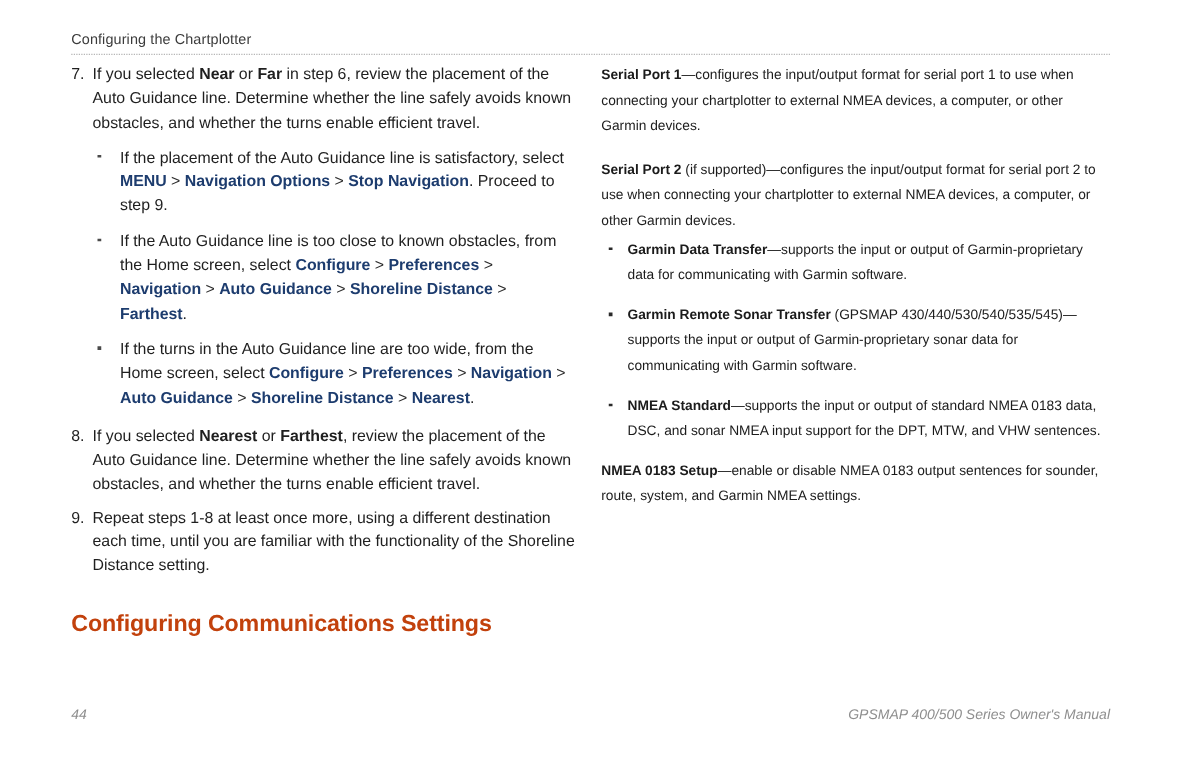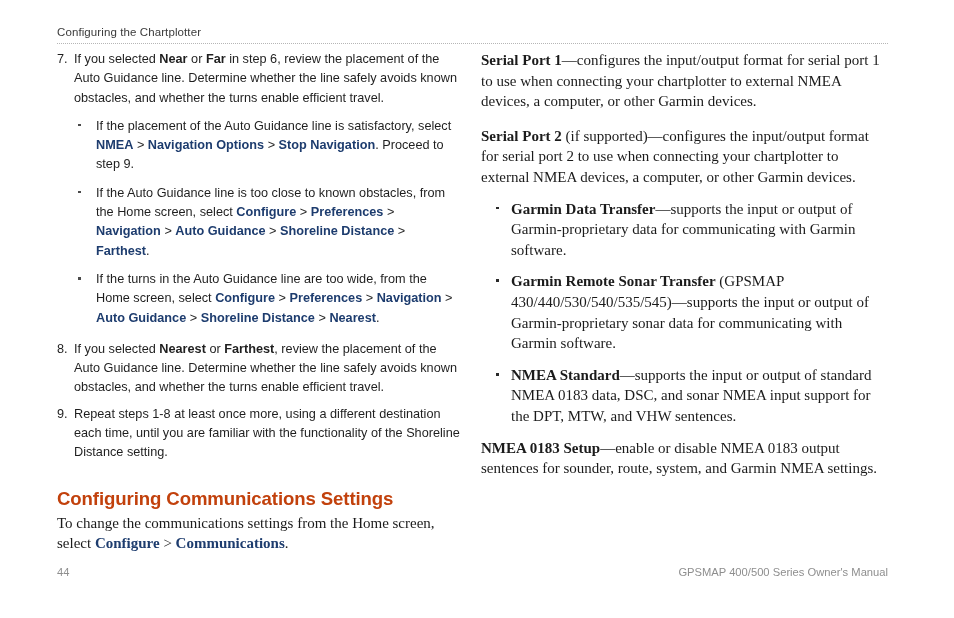--- a/index.html
+++ b/index.html
@@ -105,29 +105,29 @@
     font-size: 18.6px;
     line-height: 22px;
     color: #c2410c;
     letter-spacing: -0.1px;
     margin-top: 25px;
     margin-bottom: 3px;
   }
 
   
   .serif {
-    font-family: Liberation Serif, serif;
-    font-size: 15px;
+    font-family: Liberation Sans, sans-serif;
+    font-size: 11px;
     line-height: 20.6px;
     color: #1b1b1b;
   }
   .serif-para { margin-bottom: 14px; }
   .serif-para:last-child { margin-bottom: 0; }
 
-  .serif-bullets { margin: 11px; }
+  .serif-bullets { margin: 2px; }
   .serif-bullet {
     position: relative;
     padding-left: 19px;
     margin-bottom: 11px;
   }
   .serif-bullet .dot {
     position: absolute;
     left: 4px;
     top: 8px;
     width: 2.8px;
@@ -149,20 +149,21 @@
     left: 57px;
     top: 566px;
     width: 831px;
     height: 16px;
   }
   .footer-page,
   .footer-manual {
     position: absolute;
     top: 0;
     font-family: "Liberation Sans", sans-serif;
+    font-style: italic;
     font-size: 11.2px;
     color: #8e8e8e;
     white-space: nowrap;
   }
   .footer-page { left: 0; }
   .footer-manual { right: 0; text-align: center; }
 </style>
 </head>
 <body>
 
@@ -174,38 +175,37 @@
   </div>
 
   <div class="columns">
 
     <div class="col col-left">
       <div class="steps" id="steps-host">
           <div class="step">
             <span class="step-num">7.</span>
             <span class="step-body"><span>If you selected </span><span class="b">Near</span><span> or </span><span class="b">Far</span><span> in step 6, review the placement of the Auto Guidance line. Determine whether the line safely avoids known obstacles, and whether the turns enable efficient travel.</span></span>
             <div class="subbullets">
-              <div class="subbullet"><span class="dot"></span><span><span>If the placement of the Auto Guidance line is satisfactory, select </span><span class="nav">NMEA</span><span class="sep"> &gt; </span><span class="nav">Navigation Options</span><span class="sep"> &gt; </span><span class="nav">Stop Navigation</span><span>. Proceed to step 9.</span></span></div>
+              <div class="subbullet"><span class="dot"></span><span><span>If the placement of the Auto Guidance line is satisfactory, select </span><span class="nav">MENU</span><span class="sep"> &gt; </span><span class="nav">Navigation Options</span><span class="sep"> &gt; </span><span class="nav">Stop Navigation</span><span>. Proceed to step 9.</span></span></div>
               <div class="subbullet"><span class="dot"></span><span><span>If the Auto Guidance line is too close to known obstacles, from the Home screen, select </span><span class="nav">Configure</span><span class="sep"> &gt; </span><span class="nav">Preferences</span><span class="sep"> &gt; </span><span class="nav">Navigation</span><span class="sep"> &gt; </span><span class="nav">Auto Guidance</span><span class="sep"> &gt; </span><span class="nav">Shoreline Distance</span><span class="sep"> &gt; </span><span class="nav">Farthest</span><span>.</span></span></div>
               <div class="subbullet"><span class="dot"></span><span><span>If the turns in the Auto Guidance line are too wide, from the Home screen, select </span><span class="nav">Configure</span><span class="sep"> &gt; </span><span class="nav">Preferences</span><span class="sep"> &gt; </span><span class="nav">Navigation</span><span class="sep"> &gt; </span><span class="nav">Auto Guidance</span><span class="sep"> &gt; </span><span class="nav">Shoreline Distance</span><span class="sep"> &gt; </span><span class="nav">Nearest</span><span>.</span></span></div>
             </div>
           </div>
           <div class="step">
             <span class="step-num">8.</span>
             <span class="step-body"><span>If you selected </span><span class="b">Nearest</span><span> or </span><span class="b">Farthest</span><span>, review the placement of the Auto Guidance line. Determine whether the line safely avoids known obstacles, and whether the turns enable efficient travel.</span></span>
           </div>
           <div class="step">
             <span class="step-num">9.</span>
             <span class="step-body"><span>Repeat steps 1-8 at least once more, using a different destination each time, until you are familiar with the functionality of the Shoreline Distance setting.</span></span>
           </div>
         </div>
 
       <div class="section-heading">Configuring Communications Settings</div>
 
-      <div class="serif serif-para" id="section-intro-host"><span>To change the communications settings from the Home screen, select </span><span class="nav">Configure</span><span class="sep"> &gt; </span><span class="nav">Communications</span><span>.</span></div>
     </div>
 
     <div class="col col-right serif">
       <div id="right-top-host">
           <div class="serif-para"><span class="b">Serial Port 1</span><span>—configures the input/output format for serial port 1 to use when connecting your chartplotter to external NMEA devices, a computer, or other Garmin devices.</span></div>
           <div class="serif-para"><span class="b">Serial Port 2</span><span> (if supported)—configures the input/output format for serial port 2 to use when connecting your chartplotter to external NMEA devices, a computer, or other Garmin devices.</span></div>
         </div>
       <div class="serif-bullets" id="right-bullets-host">
           <div class="serif-bullet"><span class="dot"></span><span><span class="b">Garmin Data Transfer</span><span>—supports the input or output of Garmin-proprietary data for communicating with Garmin software.</span></span></div>
           <div class="serif-bullet"><span class="dot"></span><span><span class="b">Garmin Remote Sonar Transfer</span><span> (GPSMAP 430/440/530/540/535/545)—supports the input or output of Garmin-proprietary sonar data for communicating with Garmin software.</span></span></div>

